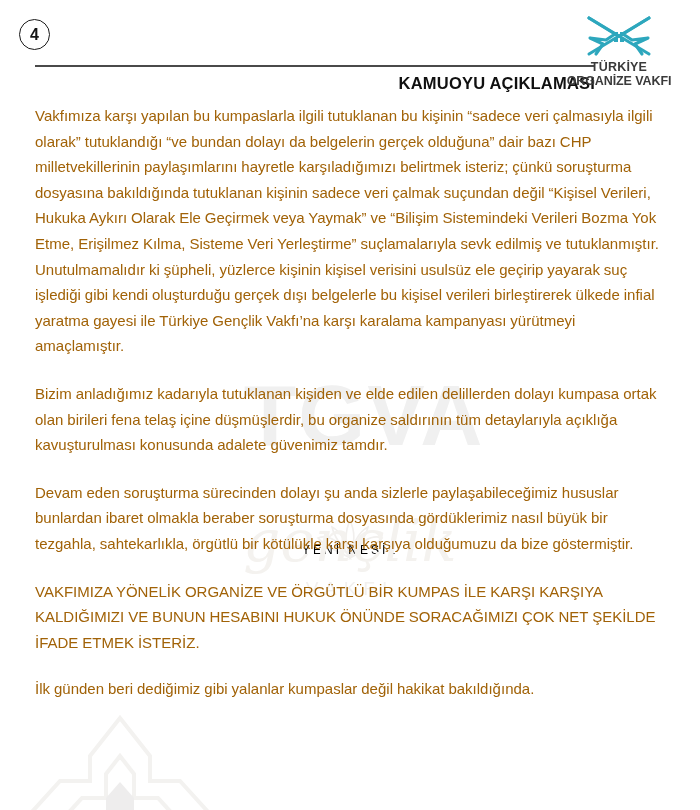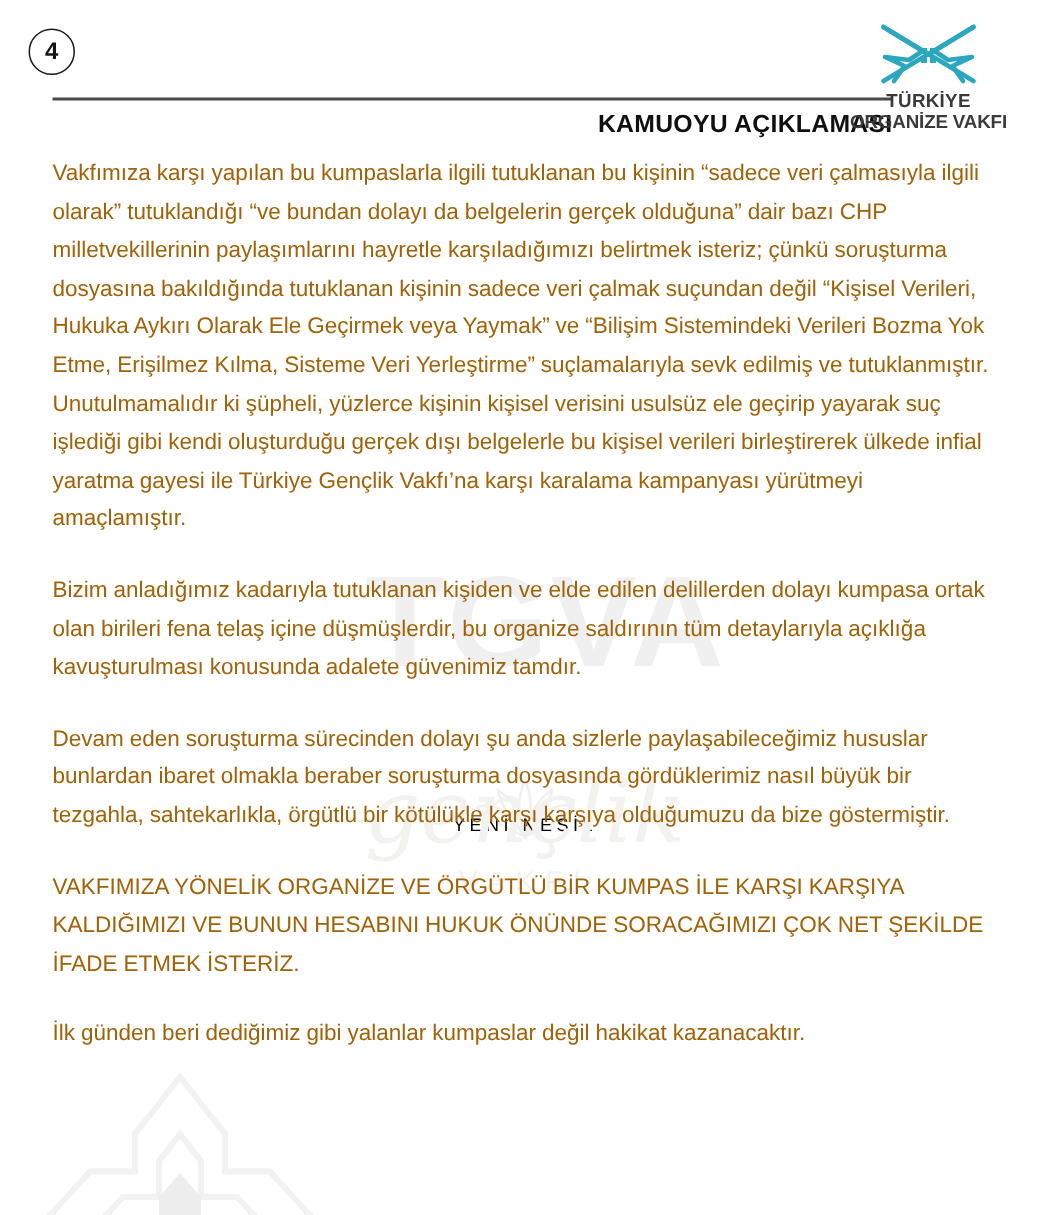--- a/index.html
+++ b/index.html
@@ -244,16 +244,16 @@
   </div>
 
   <div class="header-rule"></div>
   <div class="doc-title">KAMUOYU AÇIKLAMASI</div>
 
   <div class="content">
     <p class="para">Vakfımıza karşı yapılan bu kumpaslarla ilgili tutuklanan bu kişinin “sadece veri çalmasıyla ilgili olarak” tutuklandığı “ve bundan dolayı da belgelerin gerçek olduğuna” dair bazı CHP milletvekillerinin paylaşımlarını hayretle karşıladığımızı belirtmek isteriz; çünkü soruşturma dosyasına bakıldığında tutuklanan kişinin sadece veri çalmak suçundan değil “Kişisel Verileri, Hukuka Aykırı Olarak Ele Geçirmek veya Yaymak” ve “Bilişim Sistemindeki Verileri Bozma Yok Etme, Erişilmez Kılma, Sisteme Veri Yerleştirme” suçlamalarıyla sevk edilmiş ve tutuklanmıştır. Unutulmamalıdır ki şüpheli, yüzlerce kişinin kişisel verisini usulsüz ele geçirip yayarak suç işlediği gibi kendi oluşturduğu gerçek dışı belgelerle bu kişisel verileri birleştirerek ülkede infial yaratma gayesi ile Türkiye Gençlik Vakfı’na karşı karalama kampanyası yürütmeyi amaçlamıştır.</p>
     <p class="para">Bizim anladığımız kadarıyla tutuklanan kişiden ve elde edilen delillerden dolayı kumpasa ortak olan birileri fena telaş içine düşmüşlerdir, bu organize saldırının tüm detaylarıyla açıklığa kavuşturulması konusunda adalete güvenimiz tamdır.</p>
     <p class="para">Devam eden soruşturma sürecinden dolayı şu anda sizlerle paylaşabileceğimiz hususlar bunlardan ibaret olmakla beraber soruşturma dosyasında gördüklerimiz nasıl büyük bir tezgahla, sahtekarlıkla, örgütlü bir kötülükle karşı karşıya olduğumuzu da bize göstermiştir.</p>
     <p class="para upper">VAKFIMIZA YÖNELİK ORGANİZE VE ÖRGÜTLÜ BİR KUMPAS İLE KARŞI KARŞIYA KALDIĞIMIZI VE BUNUN HESABINI HUKUK ÖNÜNDE SORACAĞIMIZI ÇOK NET ŞEKİLDE İFADE ETMEK İSTERİZ.</p>
-    <p class="para last">İlk günden beri dediğimiz gibi yalanlar kumpaslar değil hakikat kazanacaktır.</p>
+    <p class="para last">İlk günden beri dediğimiz gibi yalanlar kumpaslar değil hakikat bakıldığında.</p>
   </div>
 
 </div>
 
 </body></html>

